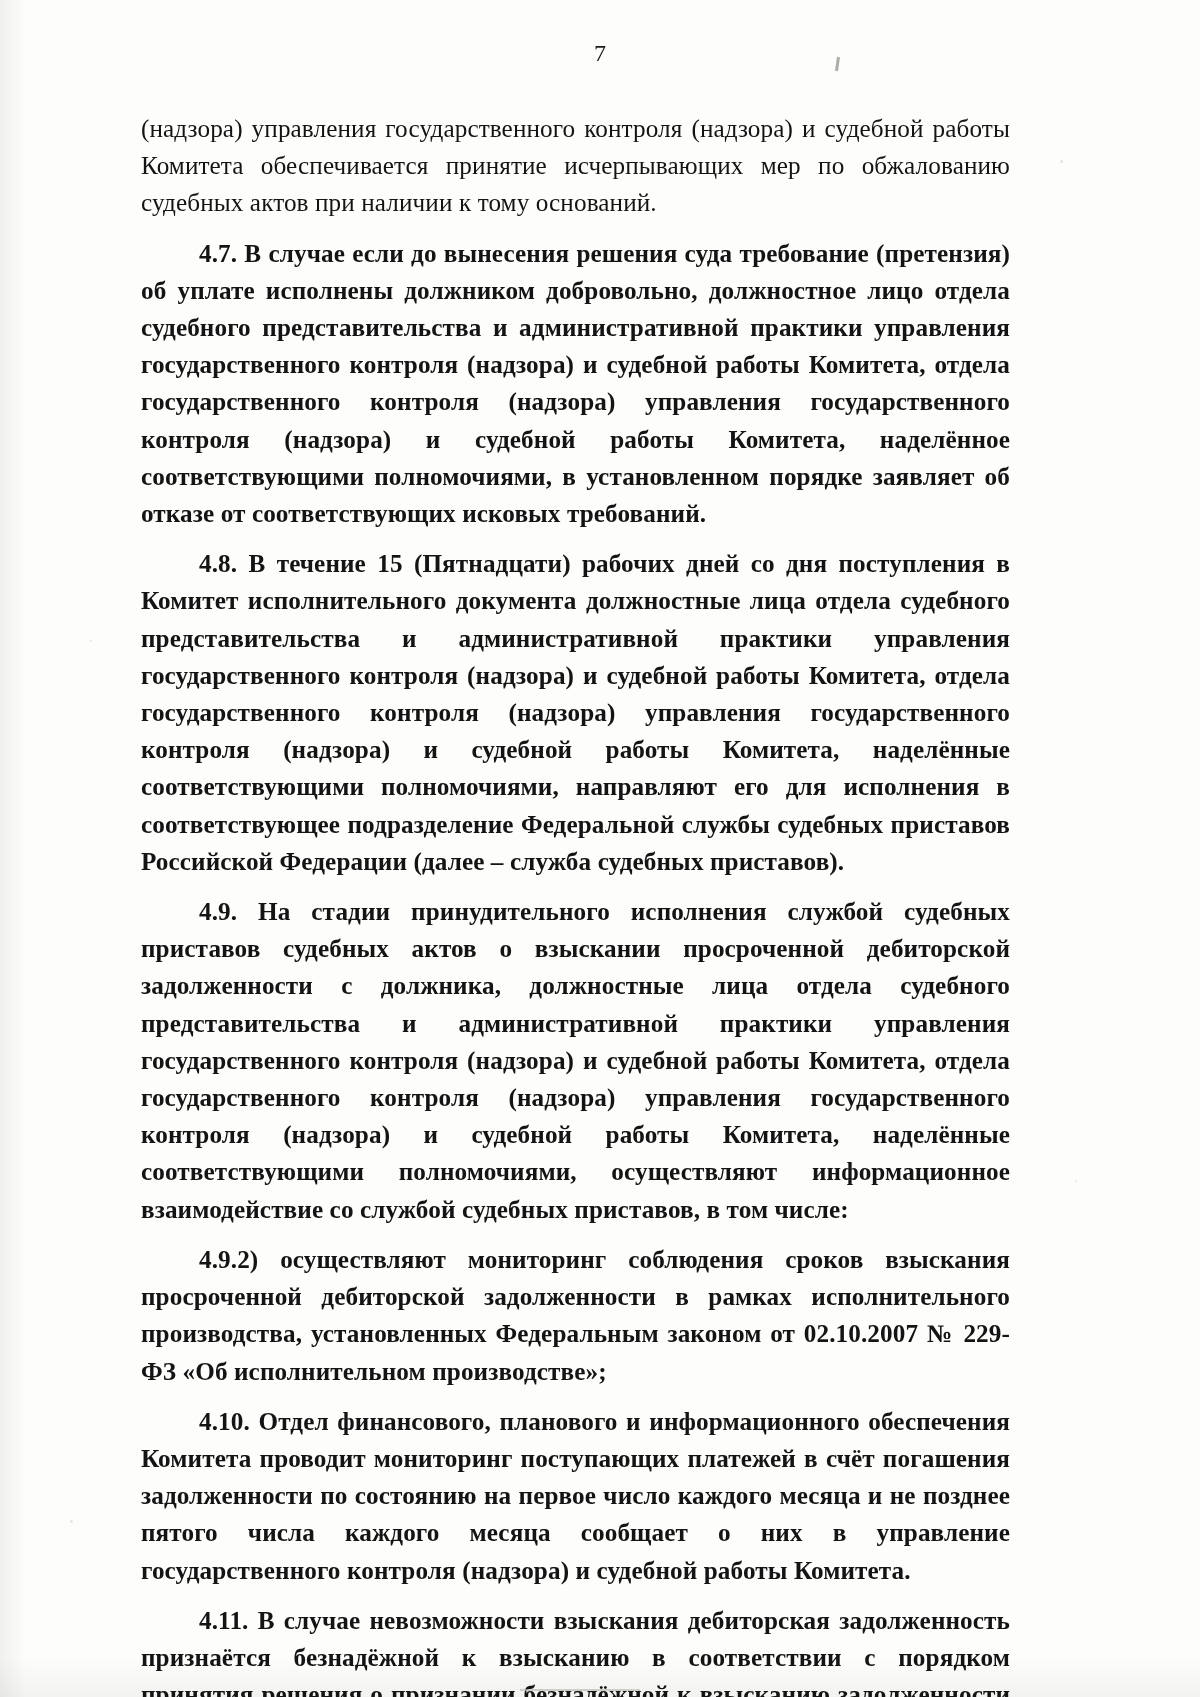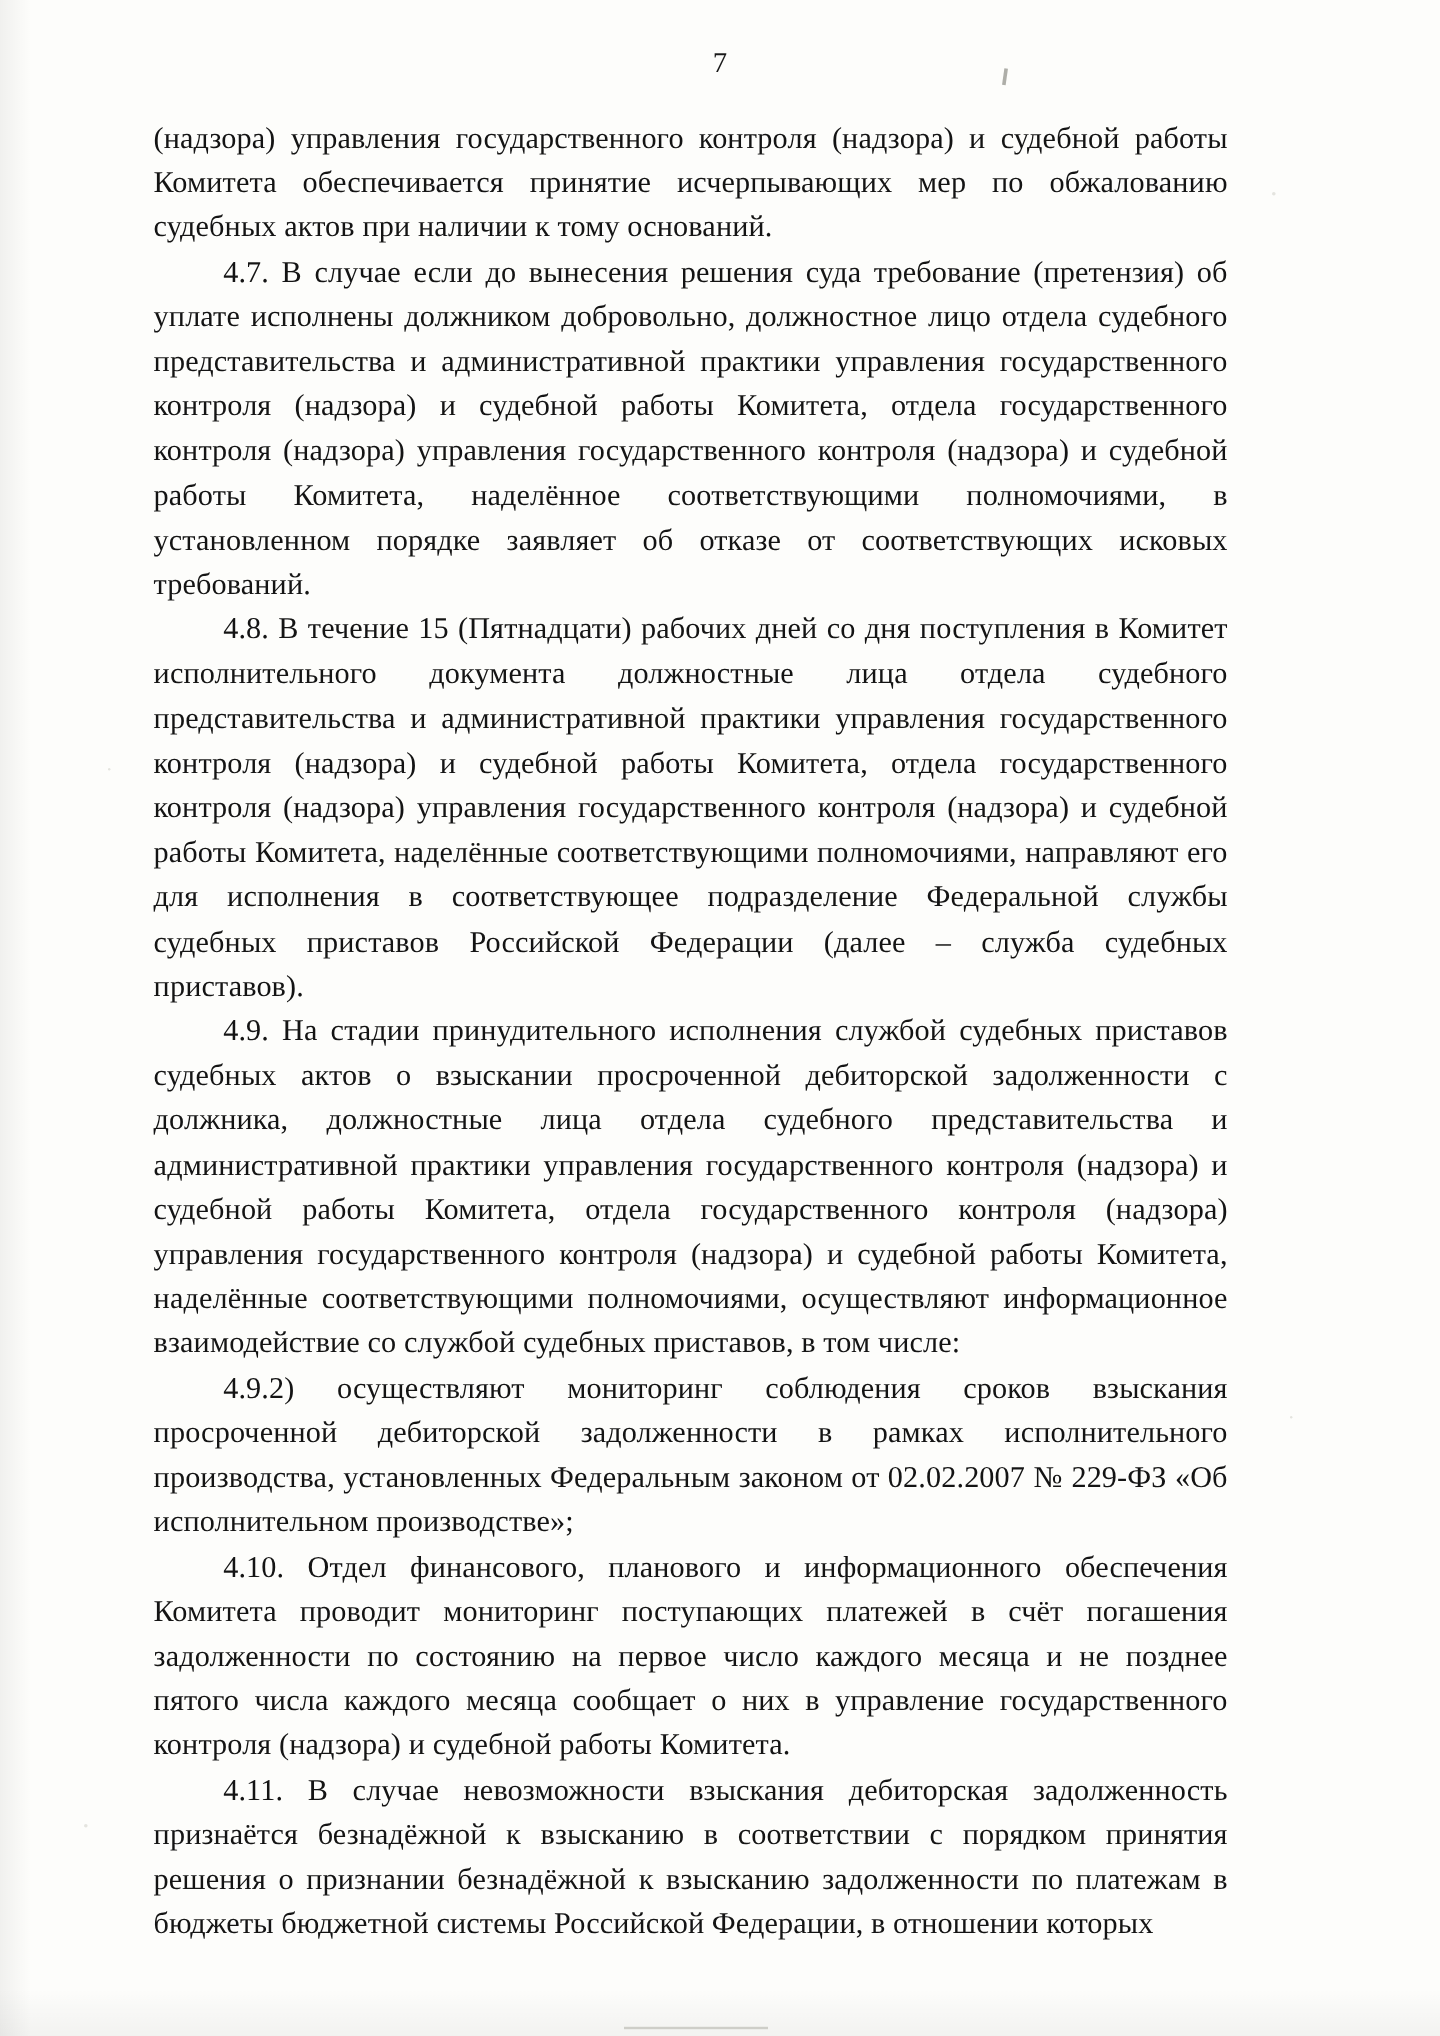--- a/index.html
+++ b/index.html
@@ -34,26 +34,27 @@
     top: 97px;
     left: 128px;
     width: 895px;
     font-size: 25.2px;
     line-height: 37.2px;
     text-align: justify;
     color: #141414;
     letter-spacing: 0.1px;
   }
   .para {
-    margin: 0;
+    margin: 13px;
     text-align: justify;
     text-justify: inter-word;
   }
   .para.indent {
     text-indent: 58px;
+    font-weight: bold;
   }
   .para.last-left {
     text-align: justify;
   }
   
   .speck {
     position: absolute;
     background: #cfcfc8;
     border-radius: 50%;
     opacity: .55;
@@ -100,21 +101,21 @@
 
   <div class="page-number">7</div>
 
   <div class="tick-mark"></div>
 
   <div class="body-text">
     <p class="para">(надзора) управления государственного контроля (надзора) и судебной работы Комитета обеспечивается принятие исчерпывающих мер по обжалованию судебных актов при наличии к тому оснований.</p>
     <p class="para indent">4.7. В случае если до вынесения решения суда требование (претензия) об уплате исполнены должником добровольно, должностное лицо отдела судебного представительства и административной практики управления государственного контроля (надзора) и судебной работы Комитета, отдела государственного контроля (надзора) управления государственного контроля (надзора) и судебной работы Комитета, наделённое соответствующими полномочиями, в установленном порядке заявляет об отказе от соответствующих исковых требований.</p>
     <p class="para indent">4.8. В течение 15 (Пятнадцати) рабочих дней со дня поступления в Комитет исполнительного документа должностные лица отдела судебного представительства и административной практики управления государственного контроля (надзора) и судебной работы Комитета, отдела государственного контроля (надзора) управления государственного контроля (надзора) и судебной работы Комитета, наделённые соответствующими полномочиями, направляют его для исполнения в соответствующее подразделение Федеральной службы судебных приставов Российской Федерации (далее – служба судебных приставов).</p>
     <p class="para indent">4.9. На стадии принудительного исполнения службой судебных приставов судебных актов о взыскании просроченной дебиторской задолженности с должника, должностные лица отдела судебного представительства и административной практики управления государственного контроля (надзора) и судебной работы Комитета, отдела государственного контроля (надзора) управления государственного контроля (надзора) и судебной работы Комитета, наделённые соответствующими полномочиями, осуществляют информационное взаимодействие со службой судебных приставов, в том числе:</p>
-    <p class="para indent">4.9.2) осуществляют мониторинг соблюдения сроков взыскания просроченной дебиторской задолженности в рамках исполнительного производства, установленных Федеральным законом от 02.02.2007 № 229-ФЗ «Об исполнительном производстве»;</p>
+    <p class="para indent">4.9.2) осуществляют мониторинг соблюдения сроков взыскания просроченной дебиторской задолженности в рамках исполнительного производства, установленных Федеральным законом от 02.10.2007 № 229-ФЗ «Об исполнительном производстве»;</p>
     <p class="para indent">4.10. Отдел финансового, планового и информационного обеспечения Комитета проводит мониторинг поступающих платежей в счёт погашения задолженности по состоянию на первое число каждого месяца и не позднее пятого числа каждого месяца сообщает о них в управление государственного контроля (надзора) и судебной работы Комитета.</p>
     <p class="para indent last-left">4.11. В случае невозможности взыскания дебиторская задолженность признаётся безнадёжной к взысканию в соответствии с порядком принятия решения о признании безнадёжной к взысканию задолженности по платежам в бюджеты бюджетной системы Российской Федерации, в отношении которых</p>
   </div>
 
   <div class="speck" style="top:160px;left:1060px;width:3px;height:3px;"></div>
   <div class="speck" style="top:640px;left:90px;width:2px;height:2px;"></div>
   <div class="speck" style="top:1180px;left:1075px;width:2px;height:2px;"></div>
   <div class="speck" style="top:1520px;left:70px;width:3px;height:3px;"></div>
 
   <div class="bottom-mark"></div>

